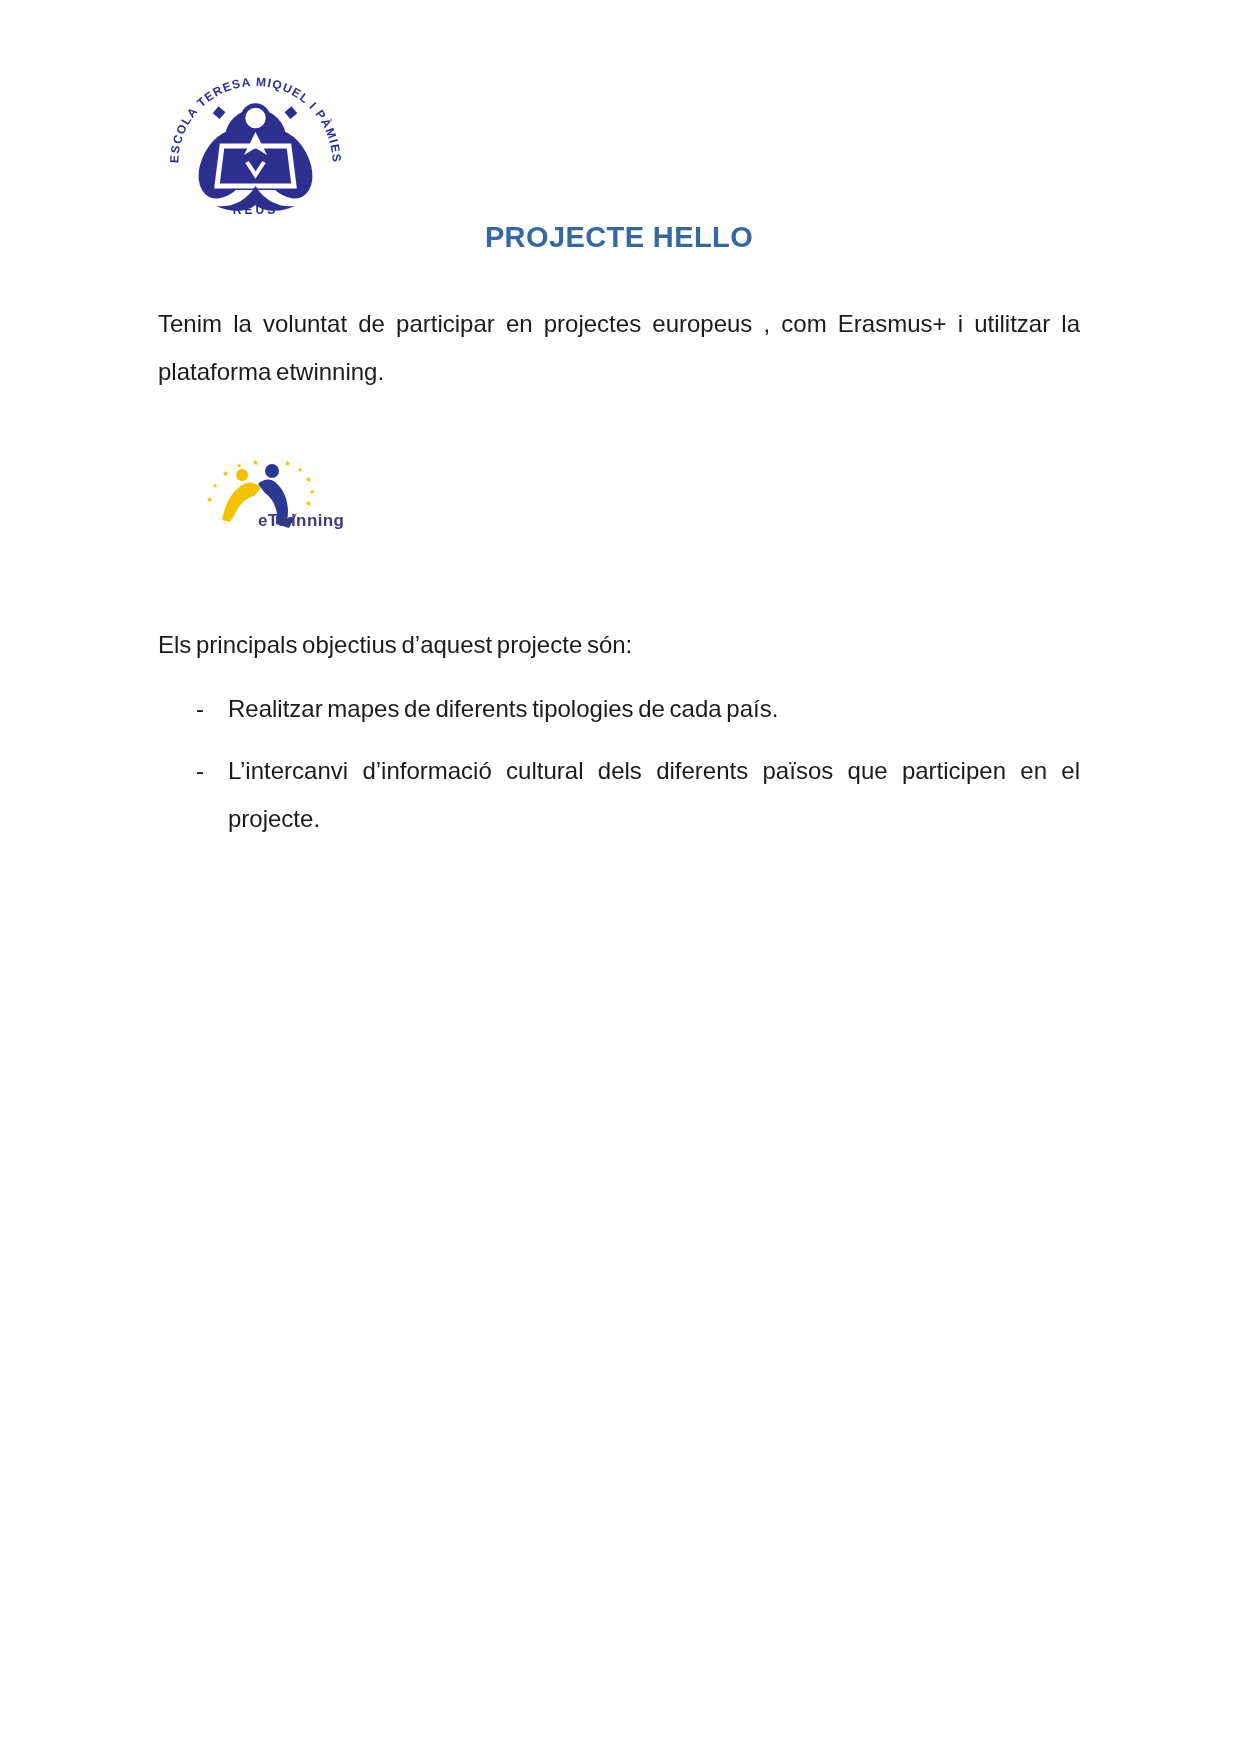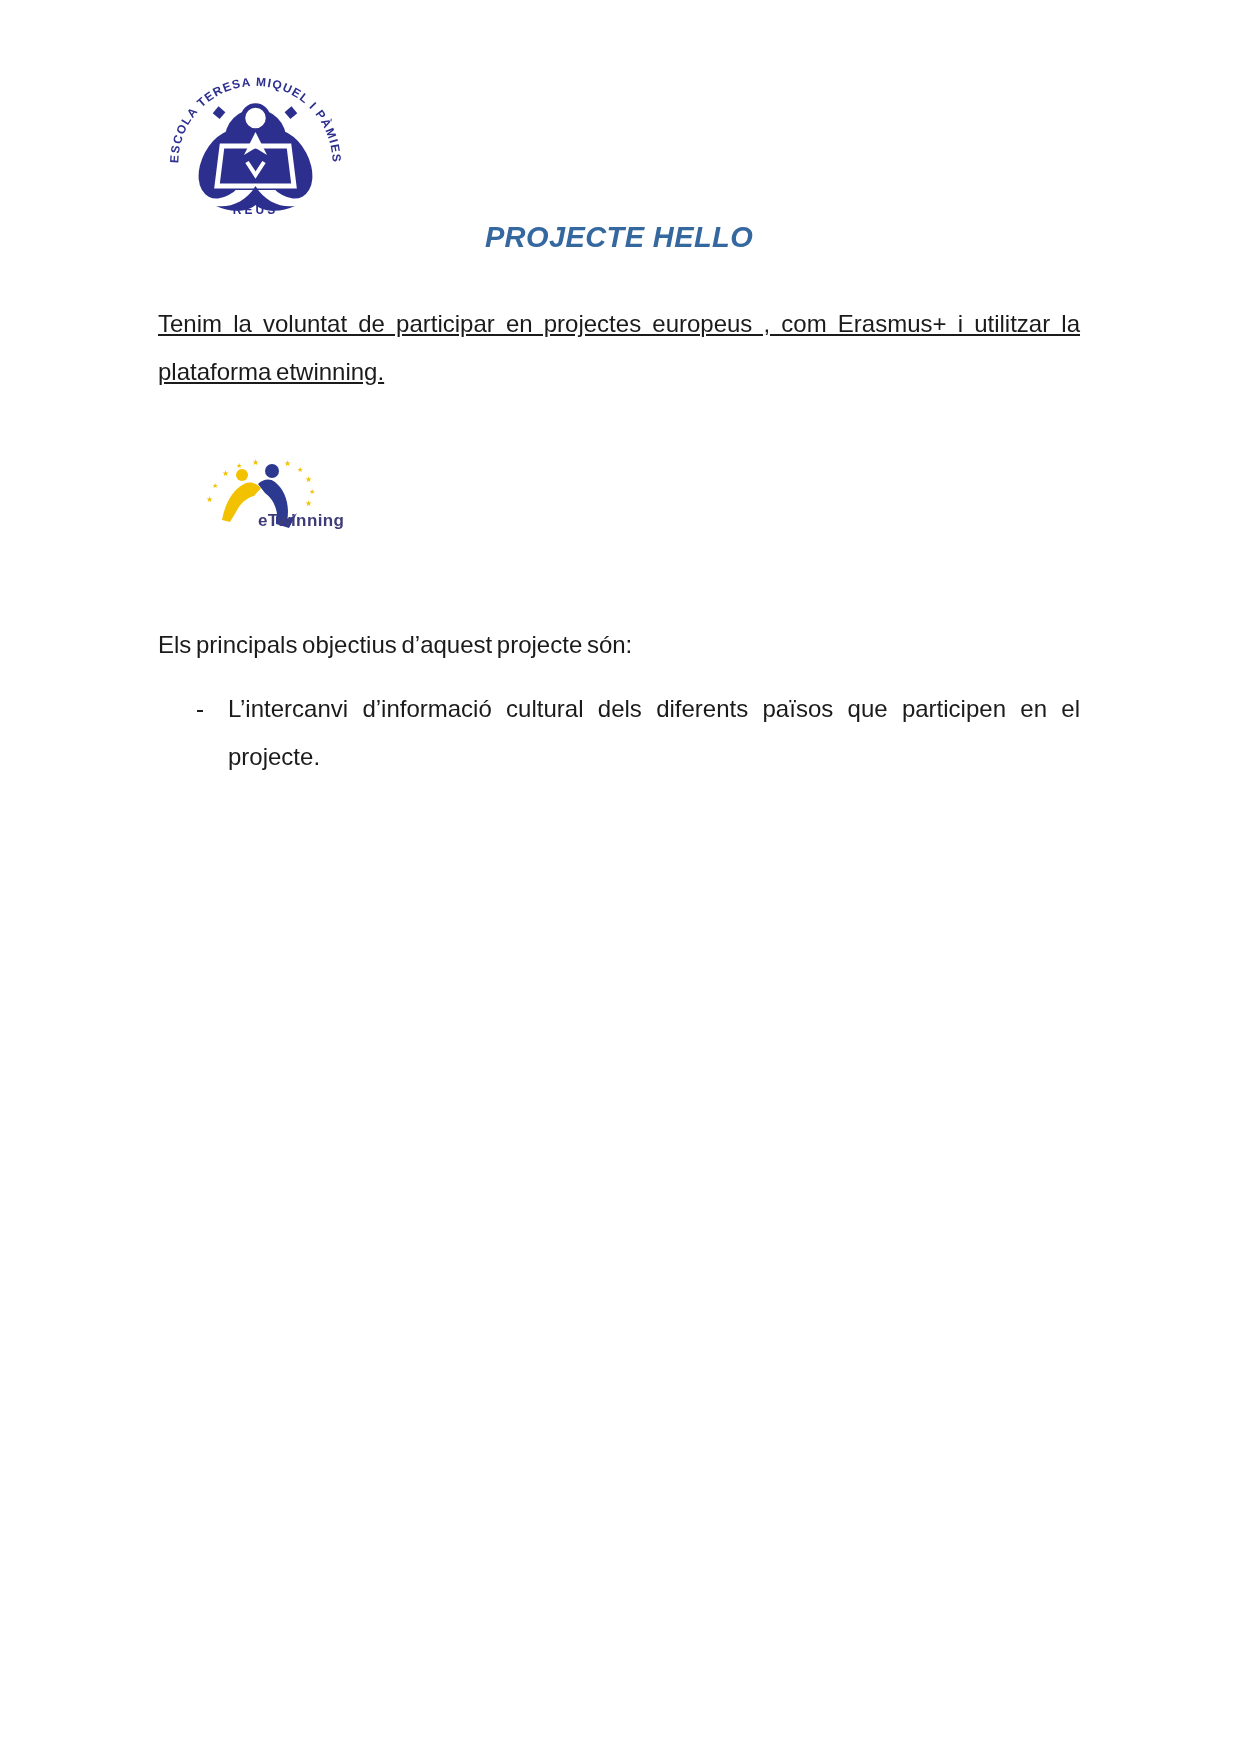--- a/index.html
+++ b/index.html
@@ -43,31 +43,30 @@
     color: #1b1b1b;
   }
   h1.doc-title {
     margin: 0 0 46px 0;
     text-align: center;
     font-size: 29px;
     line-height: 34px;
     font-weight: bold;
     color: #35689F;
     letter-spacing: 0.4px;
-    font-style: italic;
   }
   p.body-par {
     margin: 0;
     font-size: 24px;
     line-height: 48px;
     text-align: justify;
     text-align-last: left;
     word-spacing: -2px;
   }
-  p.p-intro   { margin-bottom: 0; text-decoration: underline; }
+  p.p-intro   { margin-bottom: 0; }
   .etw-wrap   { margin: 62px 0 85px 34px; width: 170px; height: 78px; }
   .etw-wrap svg { display: block; }
   p.p-project { margin-bottom: 12px; }
   p.p-objintro{ margin-bottom: 0; text-align: center; }
 
   ul.objectives {
     list-style: none;
     margin: 16px 0 0 0;
     padding: 0;
   }
@@ -157,20 +156,21 @@
         <text class="etw-wordmark" x="66" y="68" fill="#3F3B78">eTwinning</text>
       </svg>
     </div>
 
 
     <p class="body-par p-objintro">Els principals objectius d’aquest projecte són:</p>
 
     <ul class="objectives">
       <li>
         <span class="marker">-</span>
+        <span class="btext">Realitzar mapes de diferents tipologies de cada país.</span>
       </li>
       <li>
         <span class="marker">-</span>
         <span class="btext">L’intercanvi d’informació cultural dels diferents països que participen en el projecte.</span>
       </li>
     </ul>
 
   </div>
 </div>
 

